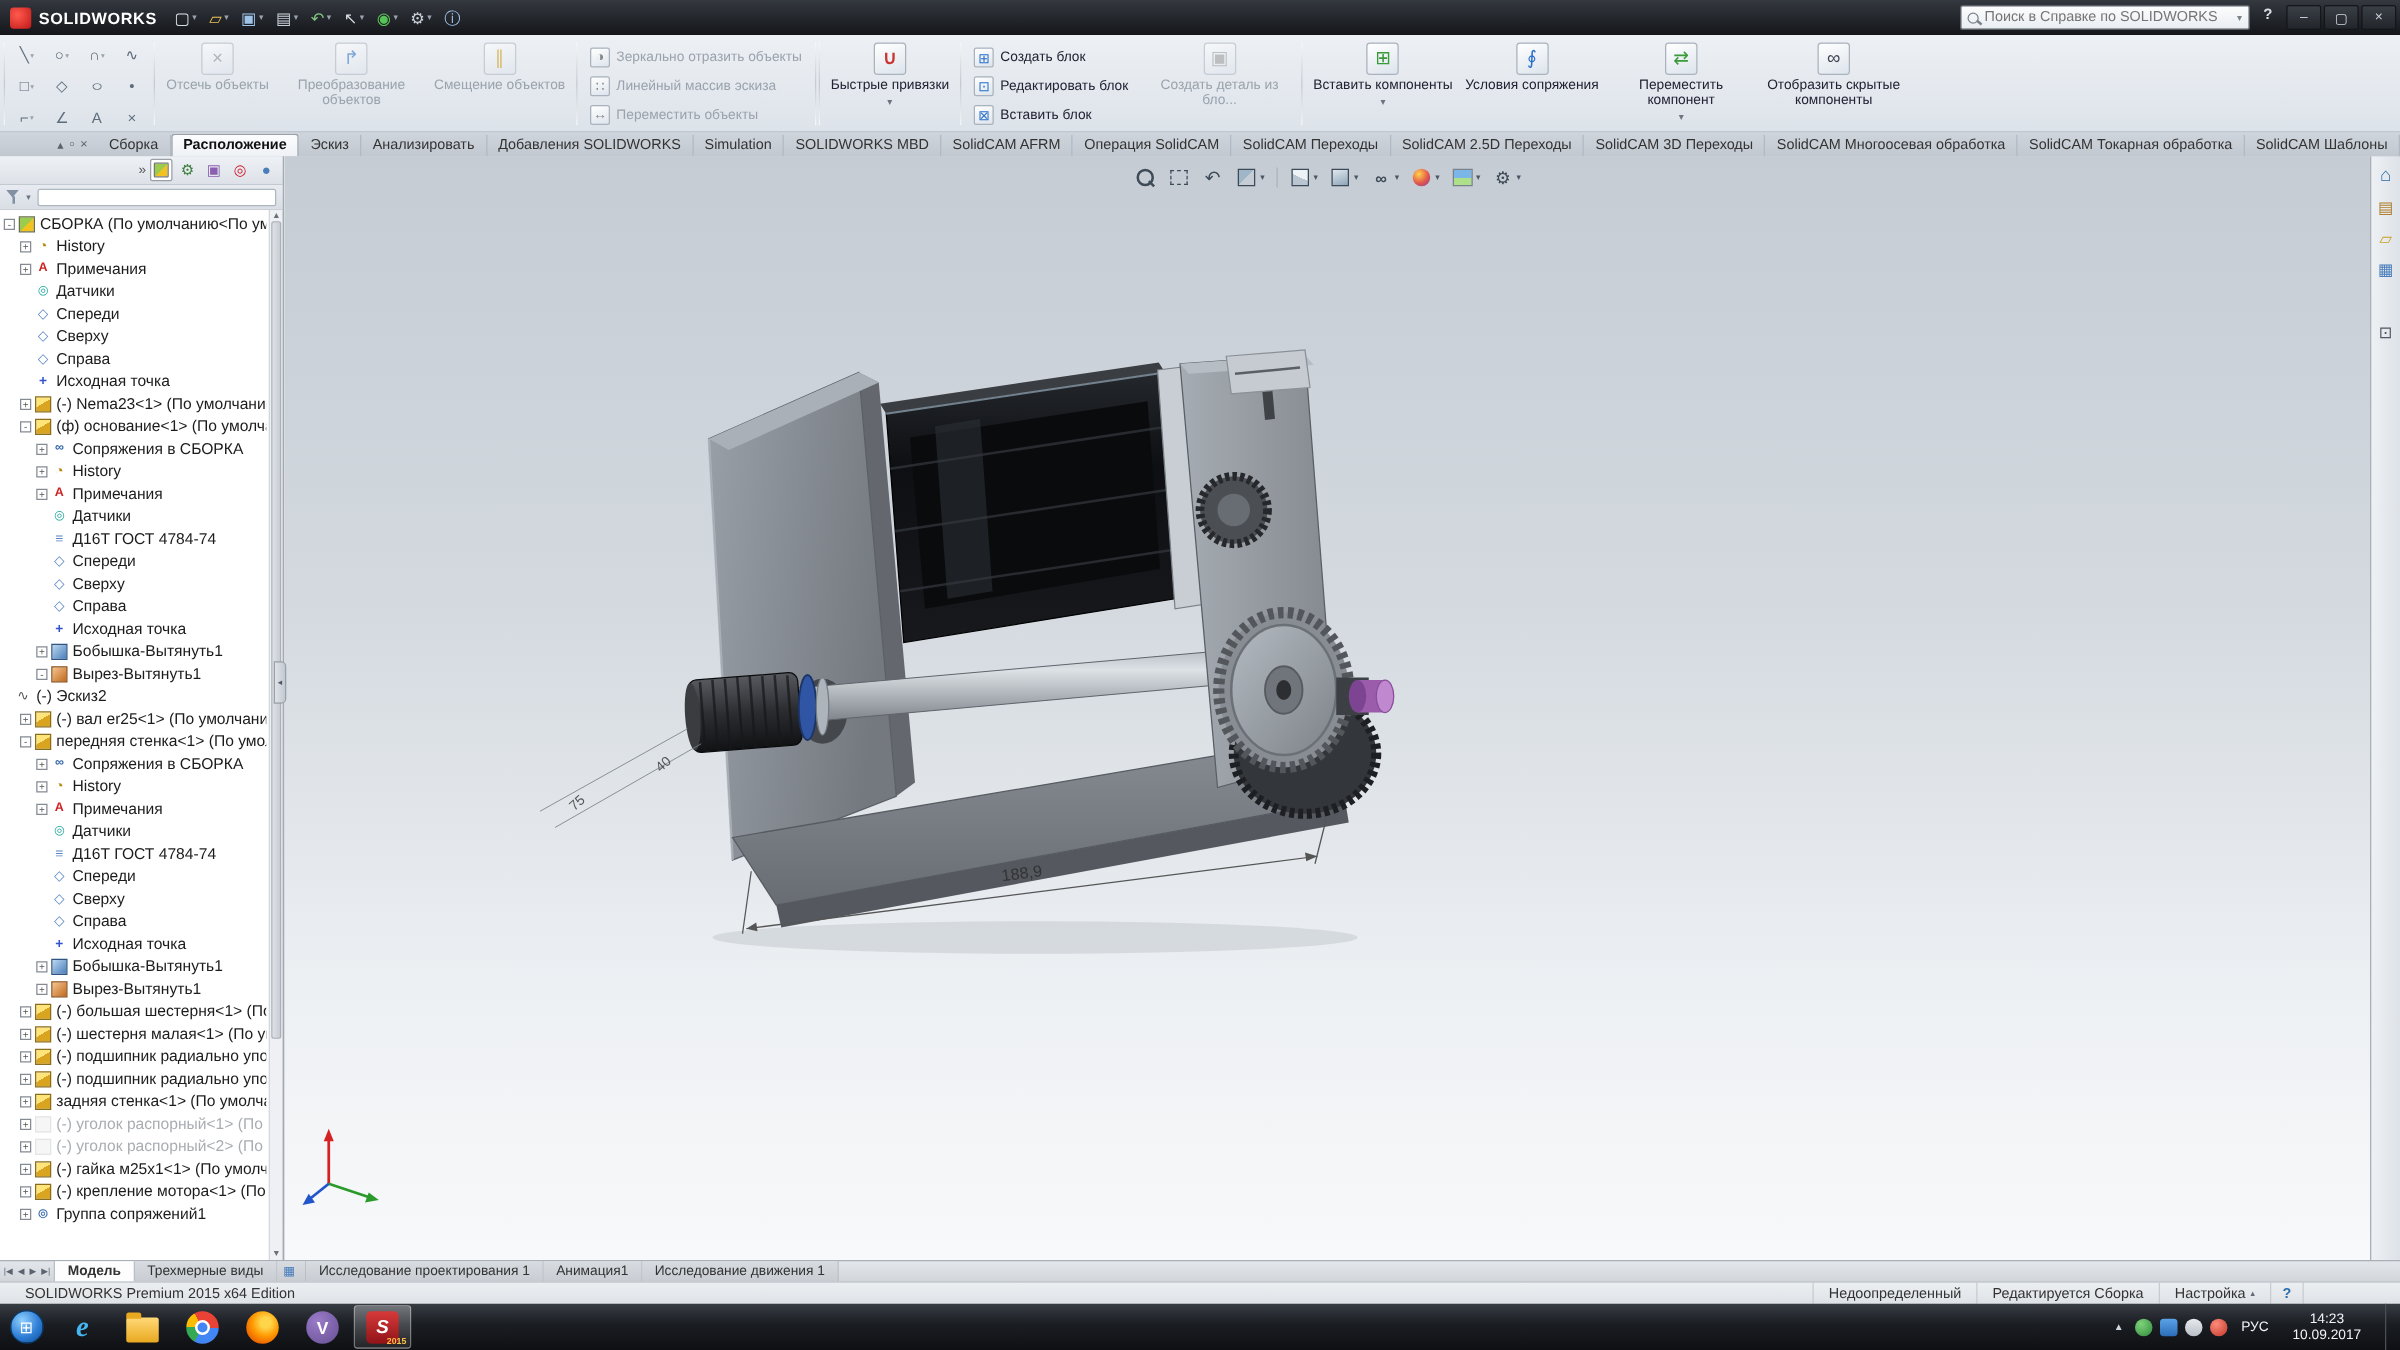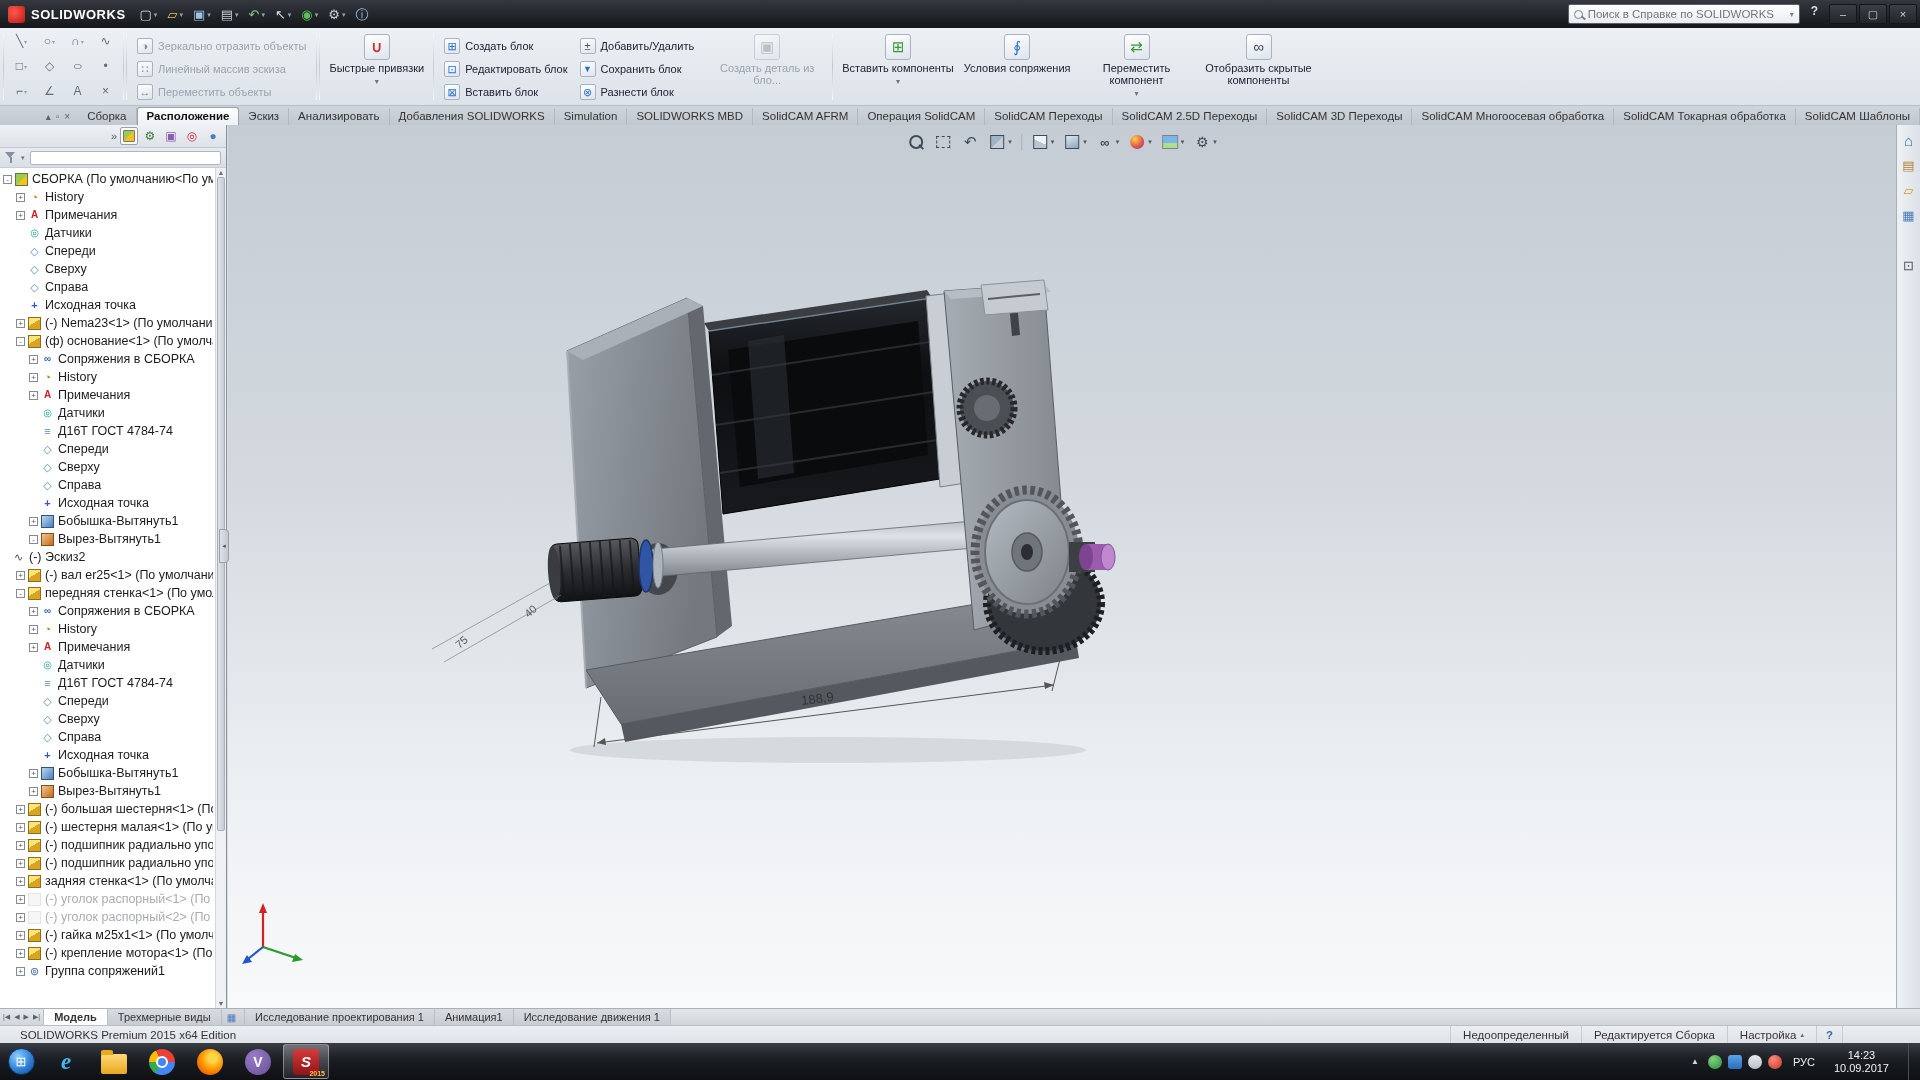--- a/index.html
+++ b/index.html
@@ -29,21 +29,21 @@
 #search-box{display:flex;align-items:center;background:linear-gradient(#fdfdfd,#e9edf2);border:1px solid #5a6068;border-radius:2px;height:20px;width:232px;padding:0 5px;gap:5px}
 #search-box input{border:0;outline:0;background:transparent;flex:1;font-size:11.5px;color:#666;font-family:inherit}
 .mag-ico{width:9px;height:9px;border:1.5px solid #7a828c;border-radius:50%;position:relative;flex:none}
 .mag-ico::after{content:"";position:absolute;width:5px;height:1.5px;background:#7a828c;right:-4px;bottom:-1px;transform:rotate(40deg)}
 .sb-caret{font-size:8px;color:#7a828c}
 .help-btn{color:#d8dde4;font-weight:bold;font-size:12px;padding:0 4px}
 .wbtns{display:flex;gap:2px}
 .wbtn{width:28px;height:20px;display:flex;align-items:center;justify-content:center;color:#cfd6df;font-size:11px;border-radius:2px;background:linear-gradient(#3a3f46,#22262b);border:1px solid #14171a}
 
 #ribbon{position:absolute;top:28px;left:0;width:1920px;height:78px;background:linear-gradient(#edf0f4,#dde3ea);border-bottom:1px solid #b9bfc7;display:flex;align-items:stretch;padding:2px 2px 1px;z-index:40}
-.rgroup{display:flex;align-items:flex-end;padding:1px 3px}
+.rgroup{display:flex;align-items:center;padding:1px 3px}
 .rsep{width:1px;background:linear-gradient(#f6f8fa,#c3c9d1,#f6f8fa);margin:4px 1px}
 .rbtn{display:flex;flex-direction:column;align-items:center;gap:2px;padding:3px 5px;border-radius:3px;height:72px;text-align:center;font-size:11px;line-height:12px;color:#223}
 .rbtn .blabel{max-width:112px}
 .rbtn.dis{color:#9aa3ad}
 .ricon{width:26px;height:26px;border:1px solid #aab3bd;border-radius:3px;background:linear-gradient(160deg,#ffffff,#dce4ec);display:flex;align-items:center;justify-content:center;font-size:15px;flex:none}
 .rbtn.dis .ricon{opacity:.55}
 .bcaret{font-size:8px;color:#6b7480}
 .rstack{display:flex;flex-direction:column;gap:1px;padding-top:4px}
 .sbtn{display:flex;align-items:center;gap:5px;font-size:11px;padding:2px 6px;height:22px;border-radius:3px;color:#223;white-space:nowrap}
 .sbtn.dis{color:#9aa3ad}
@@ -341,20 +341,34 @@
 
         </span>
 
         <span class="skbtn">
           <i class="sk-trim"></i>
 
         </span>
       </div>
   </div>
   <div class="rsep"></div>
+  <div class="rgroup">
+    <div class="rbtn dis">
+      <i class="ricon ri-trim"></i>
+      <span class="blabel">Отсечь объекты</span>
+    </div>
+    <div class="rbtn dis">
+      <i class="ricon ri-convert"></i>
+      <span class="blabel">Преобразование объектов</span>
+    </div>
+    <div class="rbtn dis">
+      <i class="ricon ri-offset"></i>
+      <span class="blabel">Смещение объектов</span>
+    </div>
+  </div>
   <div class="rsep"></div>
   <div class="rgroup">
     <div class="rstack">
       <div class="sbtn dis">
         <i class="sicon si-mirror"></i>
         <span>Зеркально отразить объекты</span>
       </div>
       <div class="sbtn dis">
         <i class="sicon si-pattern"></i>
         <span>Линейный массив эскиза</span>
@@ -381,34 +395,20 @@
         <i class="sicon si-makeblock"></i>
         <span>Создать блок</span>
       </div>
       <div class="sbtn">
         <i class="sicon si-editblock"></i>
         <span>Редактировать блок</span>
       </div>
       <div class="sbtn">
         <i class="sicon si-insertblock"></i>
         <span>Вставить блок</span>
-      </div>
-    </div>
-    <div class="rstack">
-      <div class="sbtn">
-        <i class="sicon si-addremove"></i>
-        <span>Добавить/Удалить</span>
-      </div>
-      <div class="sbtn">
-        <i class="sicon si-saveblock"></i>
-        <span>Сохранить блок</span>
-      </div>
-      <div class="sbtn">
-        <i class="sicon si-explodeblock"></i>
-        <span>Разнести блок</span>
       </div>
     </div>
   </div>
   <div class="rgroup">
     <div class="rbtn dis">
       <i class="ricon ri-blockpart"></i>
       <span class="blabel">Создать деталь из бло...</span>
     </div>
   </div>
   <div class="rsep"></div>

